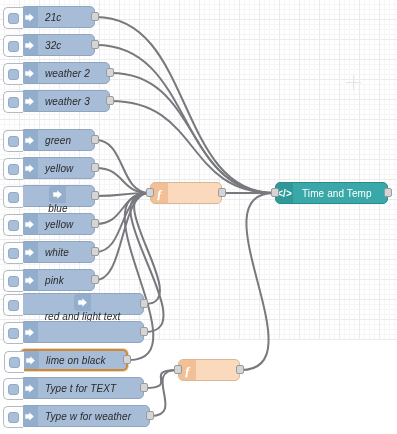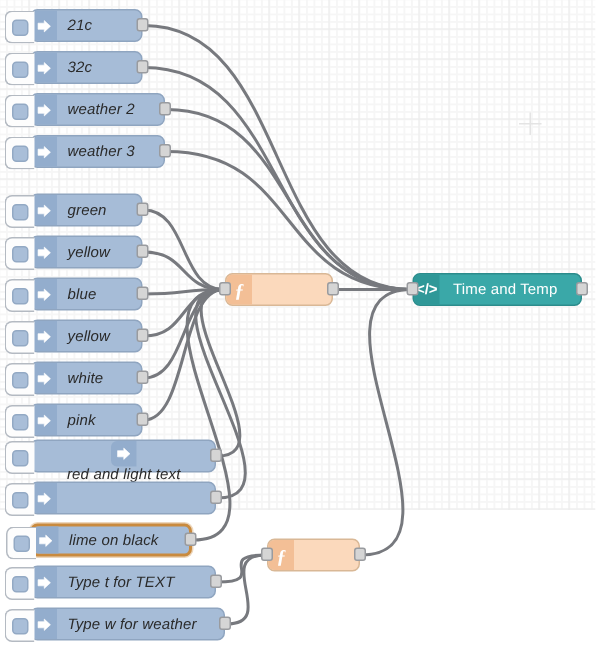--- a/index.html
+++ b/index.html
@@ -229,21 +229,21 @@
           <i></i>
         </div>
         <div class="iconbox">
           <svg class="icon-arrow" viewBox="0 0 16 16">
             <path d="M2 5 H8 V2.5 L14 8 L8 13.5 V11 H2 Z" fill="#ffffff" stroke="#ffffff" stroke-width="0.6" stroke-linejoin="round"></path>
           </svg>
         </div>
         <div class="lbl">yellow</div>
         <div class="port out"></div>
       </div>
-      <div class="node inject" style="left: 20px; top: 185px; width: 75px;">
+      <div class="node inject" style="left: 20px; top: 185px; width: 75px; flex-direction: column;">
         <div class="injbtn">
           <i></i>
         </div>
         <div class="iconbox">
           <svg class="icon-arrow" viewBox="0 0 16 16">
             <path d="M2 5 H8 V2.5 L14 8 L8 13.5 V11 H2 Z" fill="#ffffff" stroke="#ffffff" stroke-width="0.6" stroke-linejoin="round"></path>
           </svg>
         </div>
         <div class="lbl">blue</div>
         <div class="port out"></div>

